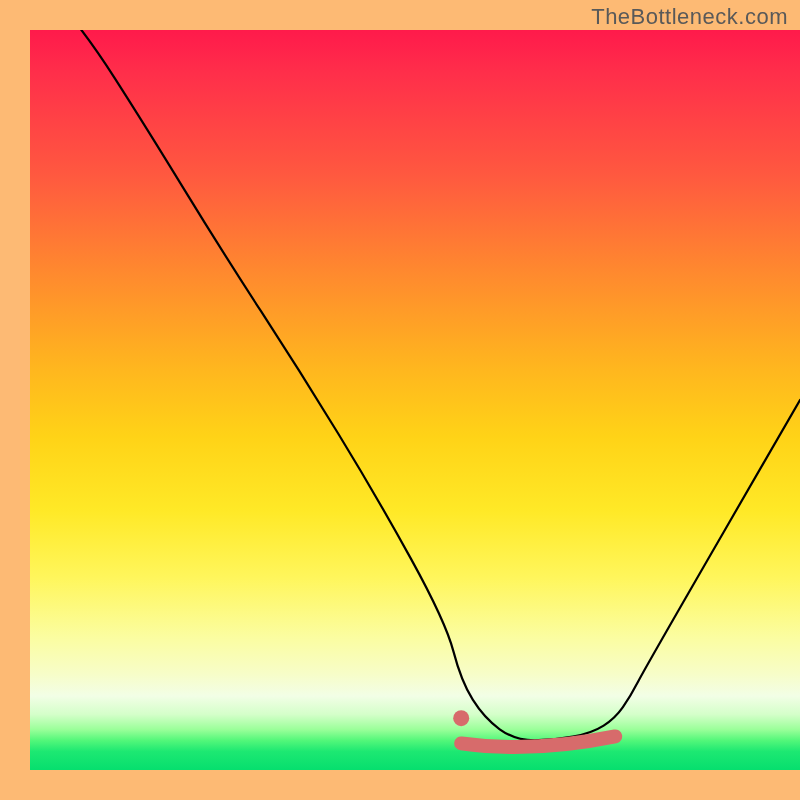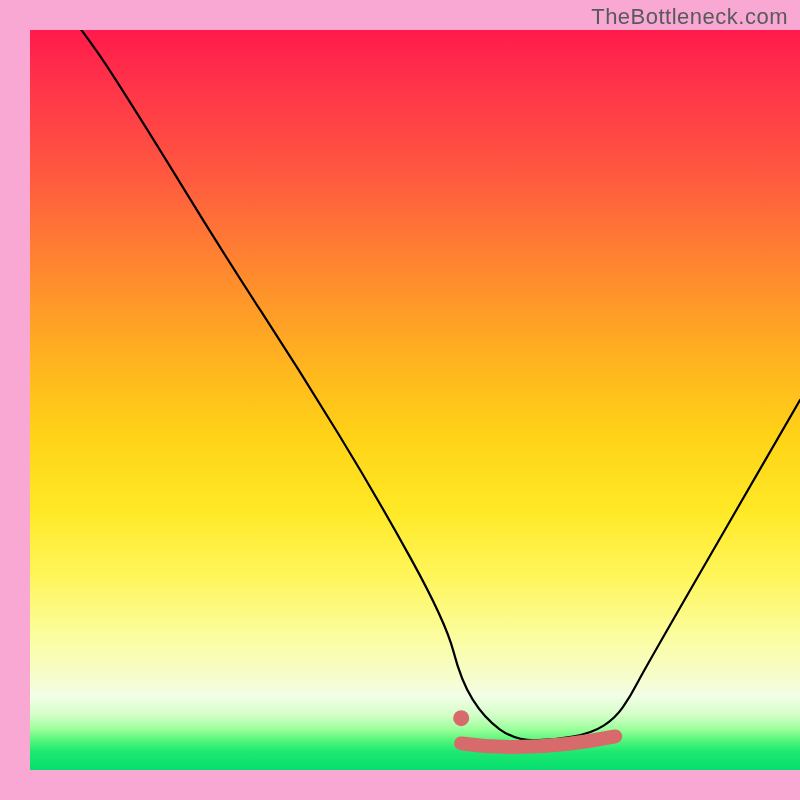--- a/index.html
+++ b/index.html
@@ -8,21 +8,21 @@
     width: 800px;
     height: 800px;
     background: #000;
     font-family: Arial, Helvetica, sans-serif;
     overflow: hidden;
   }
   .frame {
     position: relative;
     width: 800px;
     height: 800px;
-    background: #f9a8d4;
+    background: #fdba74;
   }
   .attribution {
     position: absolute;
     top: 4px;
     right: 12px;
     color: #595959;
     font-size: 22px;
     letter-spacing: 0.5px;
     z-index: 5;
   }

